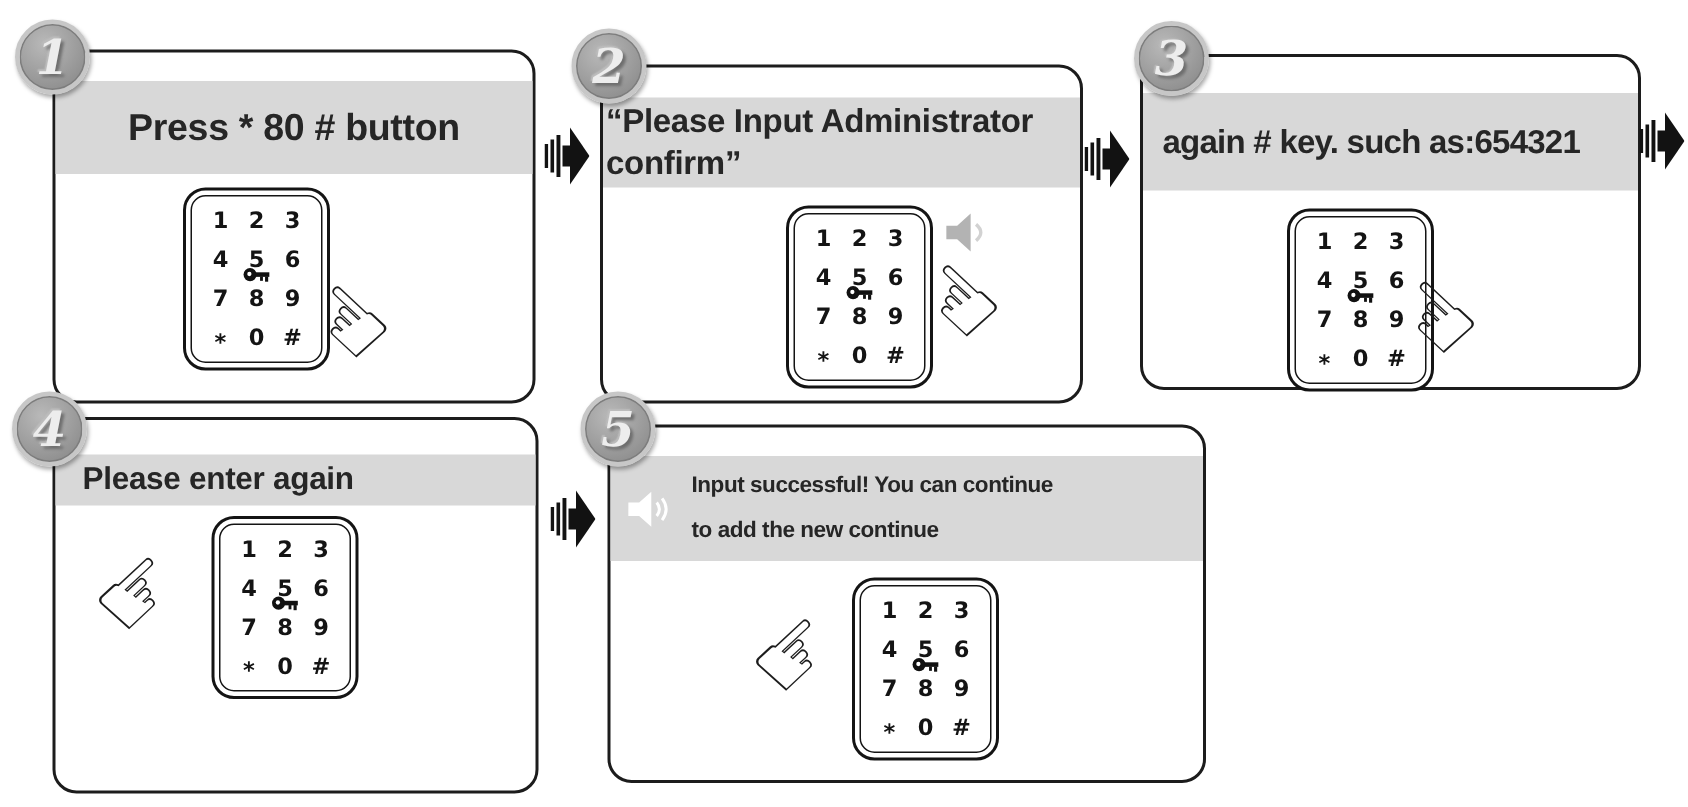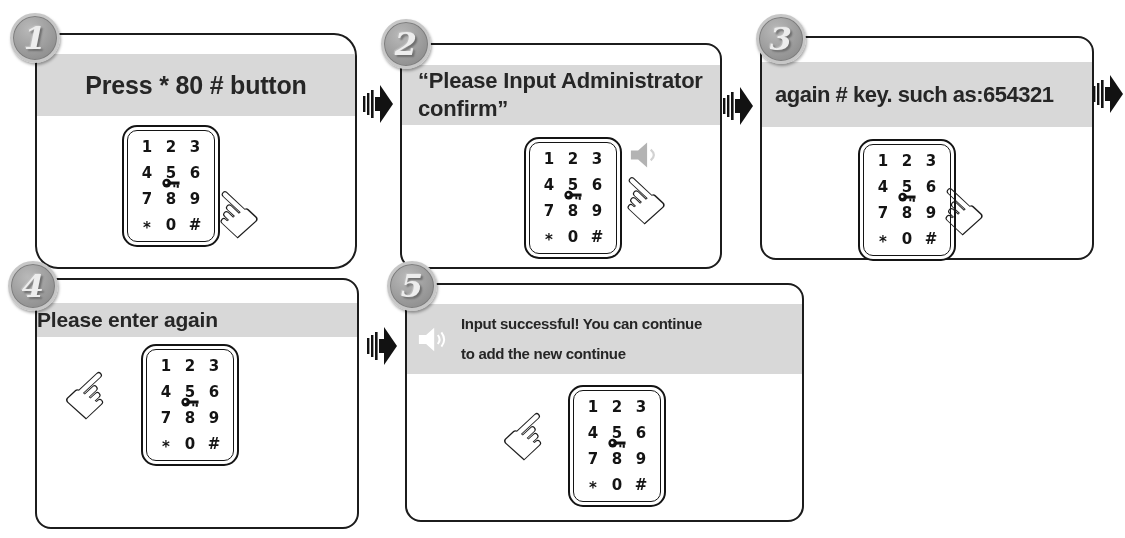--- a/index.html
+++ b/index.html
@@ -5,23 +5,23 @@
   html,body{margin:0;padding:0;background:#ffffff;}
   .canvas{position:relative;width:1125px;height:538px;background:#fff;overflow:hidden;
           font-family:"Liberation Sans",sans-serif;}
 
   
   .panel{position:absolute;background:#fff;border:2.5px solid #1c1c1c;border-radius:16px;}
   .band{position:absolute;left:0;right:0;background:#d8d8d8;display:flex;flex-direction:column;
         justify-content:center;color:#262626;font-weight:bold;letter-spacing:-0.2px;}
   .band .line{display:block;}
   .band-p1{font-size:25px;text-align:center;}
-  .band-p2{font-size:22px;padding-left:16px;line-height:28px;}
+  .band-p2{font-size:22px;padding-left:2px;line-height:28px;}
   .band-p3{font-size:22px;padding-left:13px;line-height:30px;letter-spacing:-0.5px;}
-  .band-p4{font-size:21px;padding-left:0;}
+  .band-p4{font-size:21px;padding-left:18px;}
   .band-p5{font-size:15px;padding-left:54px;line-height:30px;letter-spacing:-0.3px;}
 
   
   .badge{position:absolute;width:44px;height:44px;border-radius:50%;z-index:6;
          background:radial-gradient(circle at 38% 30%,#b9b9b9,#8f8f8f 78%);
          border:3px solid #c7c7c7;box-shadow:1px 2px 3px rgba(0,0,0,.35), inset 0 0 0 1px #7d7d7d;
          display:flex;align-items:center;justify-content:center;}
   .badge-num{font-family:"DejaVu Serif",serif;font-style:italic;font-weight:bold;font-size:32px;
              color:#ededed;text-shadow:2px 2px 2px #6e6e6e,-1px -1px 1px #bdbdbd;line-height:1;}
 
@@ -46,21 +46,21 @@
 
   .speaker{position:absolute;}
   .footer-text{position:absolute;left:0;right:0;padding-left:55px;font-weight:bold;
                color:#262626;font-size:22px;line-height:30px;}
 </style>
 </head>
 <body>
 
 <div class="canvas">
 
-  <div class="panel" style="left:35px;top:33px;width:318px;height:232px;border-radius:23px;">
+  <div class="panel" style="left:35px;top:33px;width:318px;height:232px;">
     <div class="band band-p1" style="top:19px;height:62px;">
       <span class="line">Press * 80 # button</span>
     </div>
     <div class="keypad" style="left:85px;top:90px;">
       <div class="keypad-inner">
         <div class="keys">
             <span class="key">1</span>
             <span class="key">2</span>
             <span class="key">3</span>
             <span class="key">4</span>

